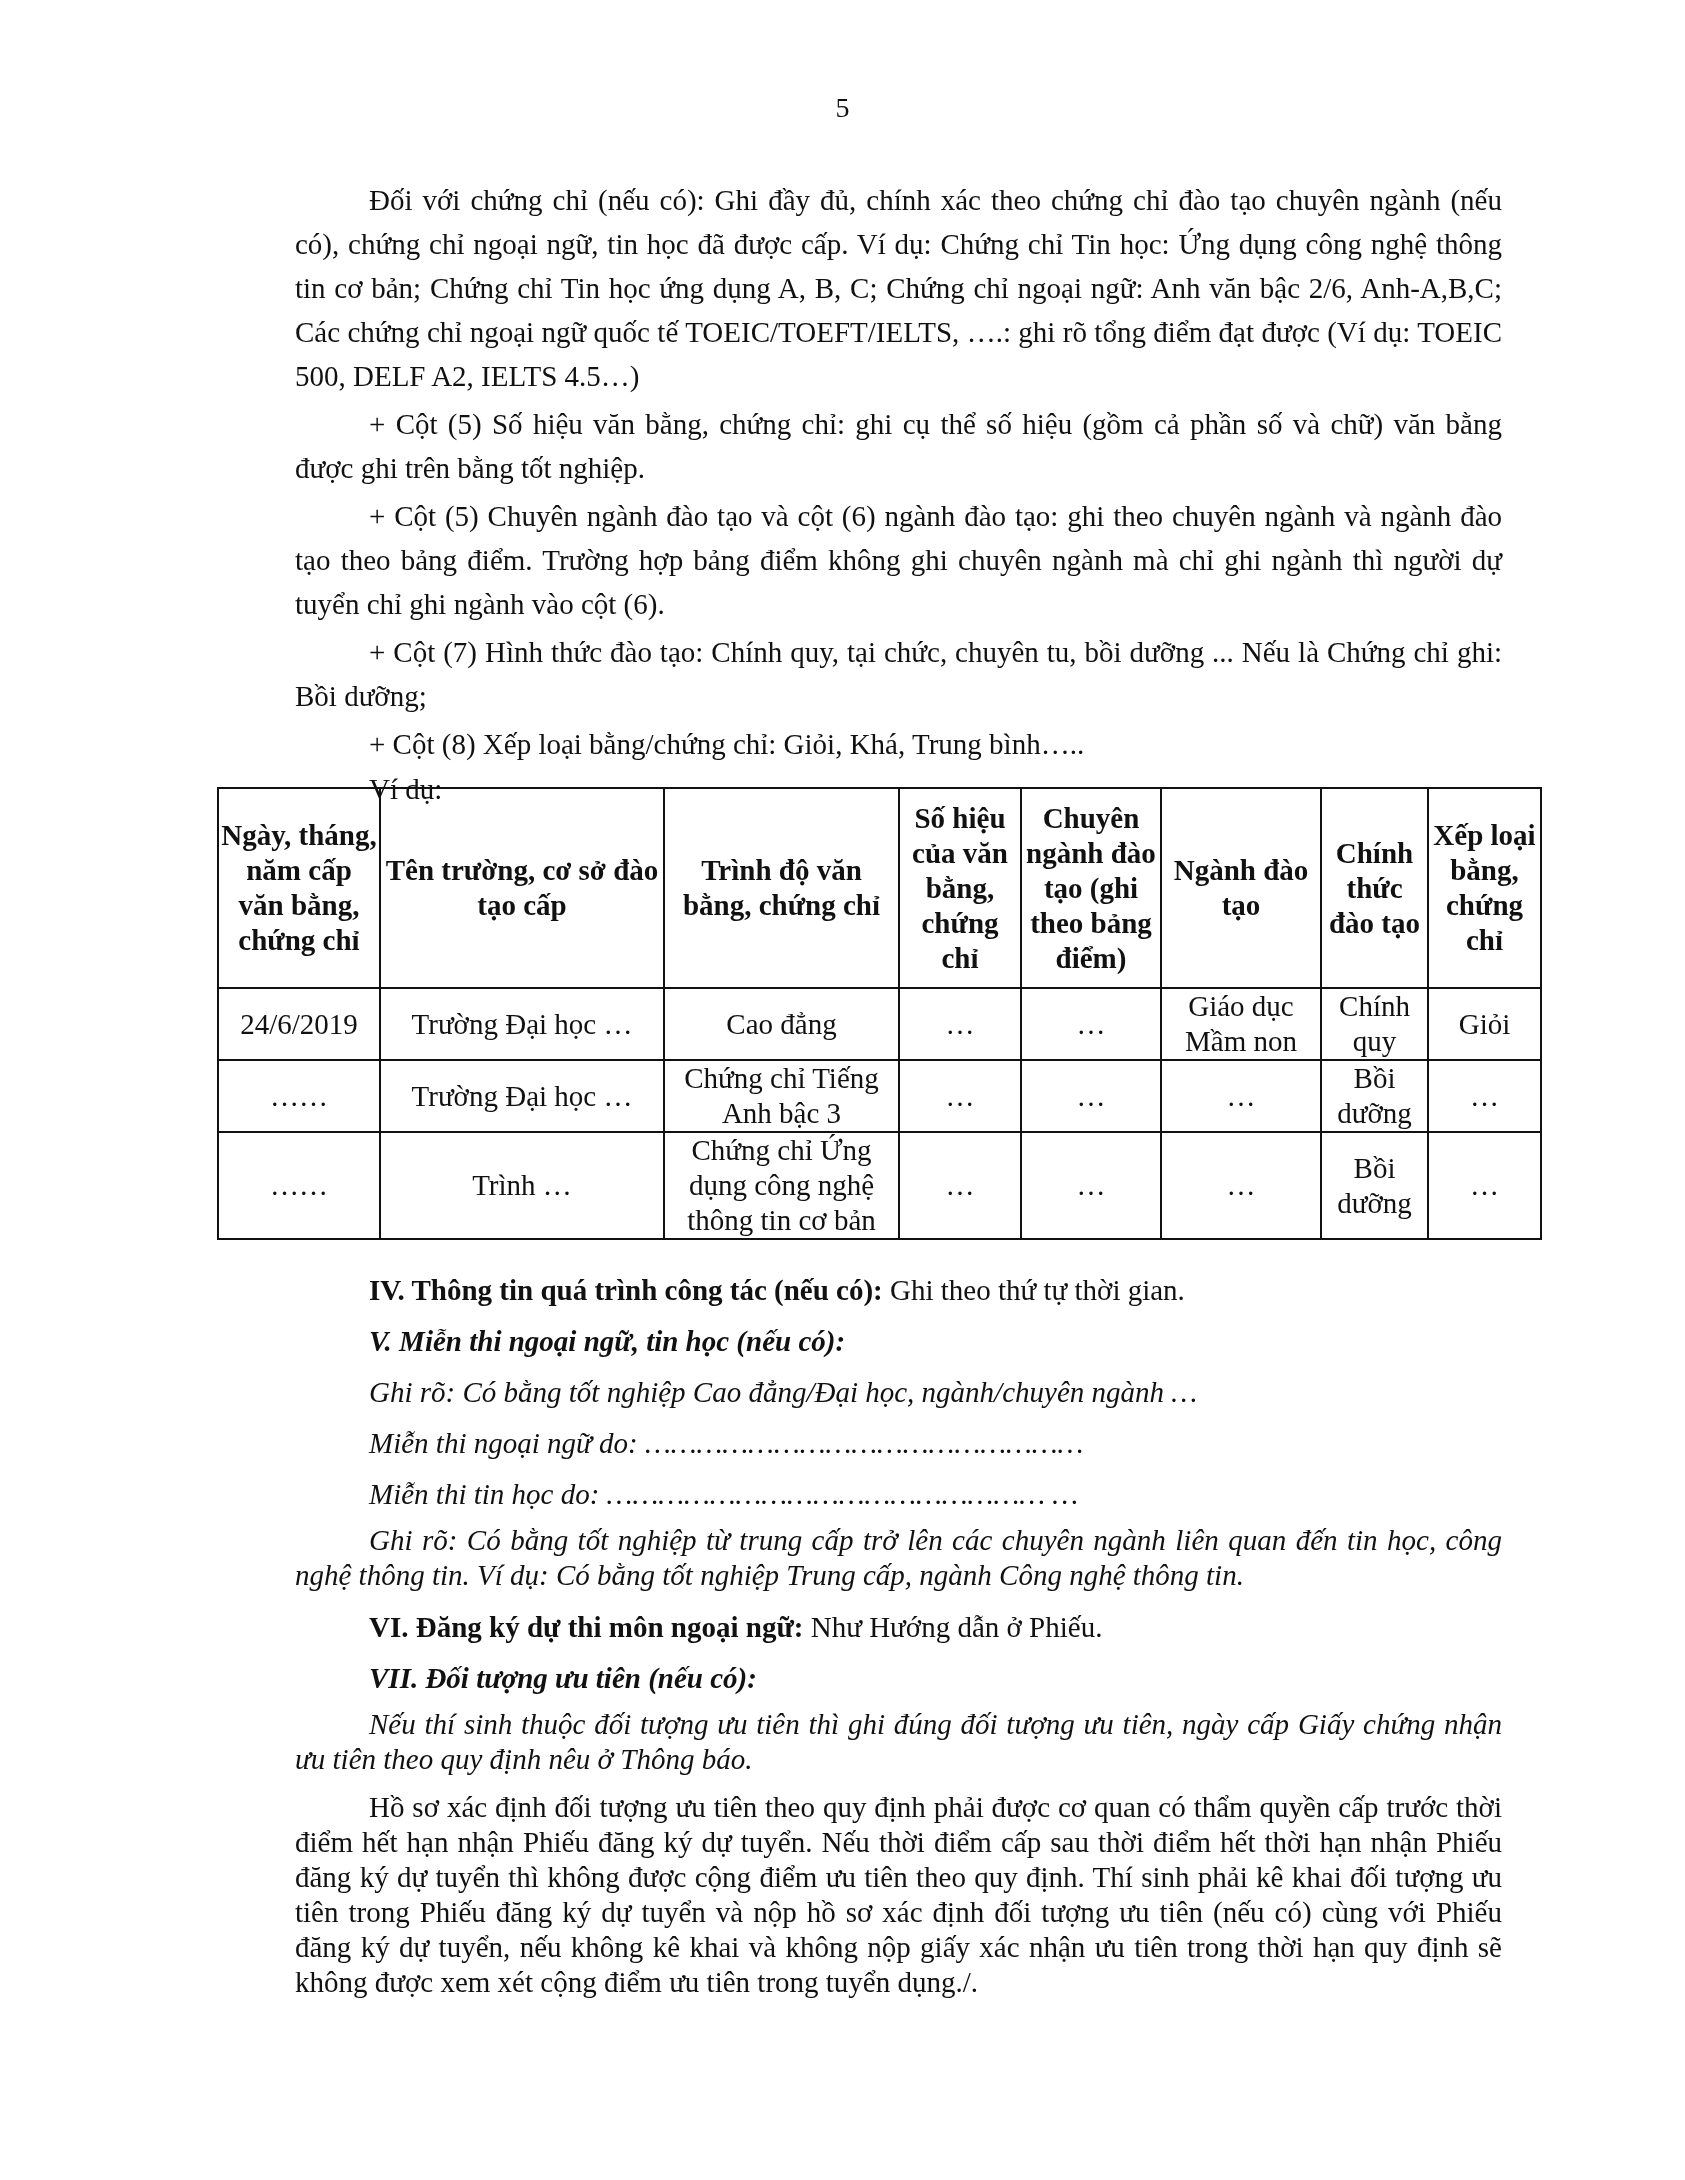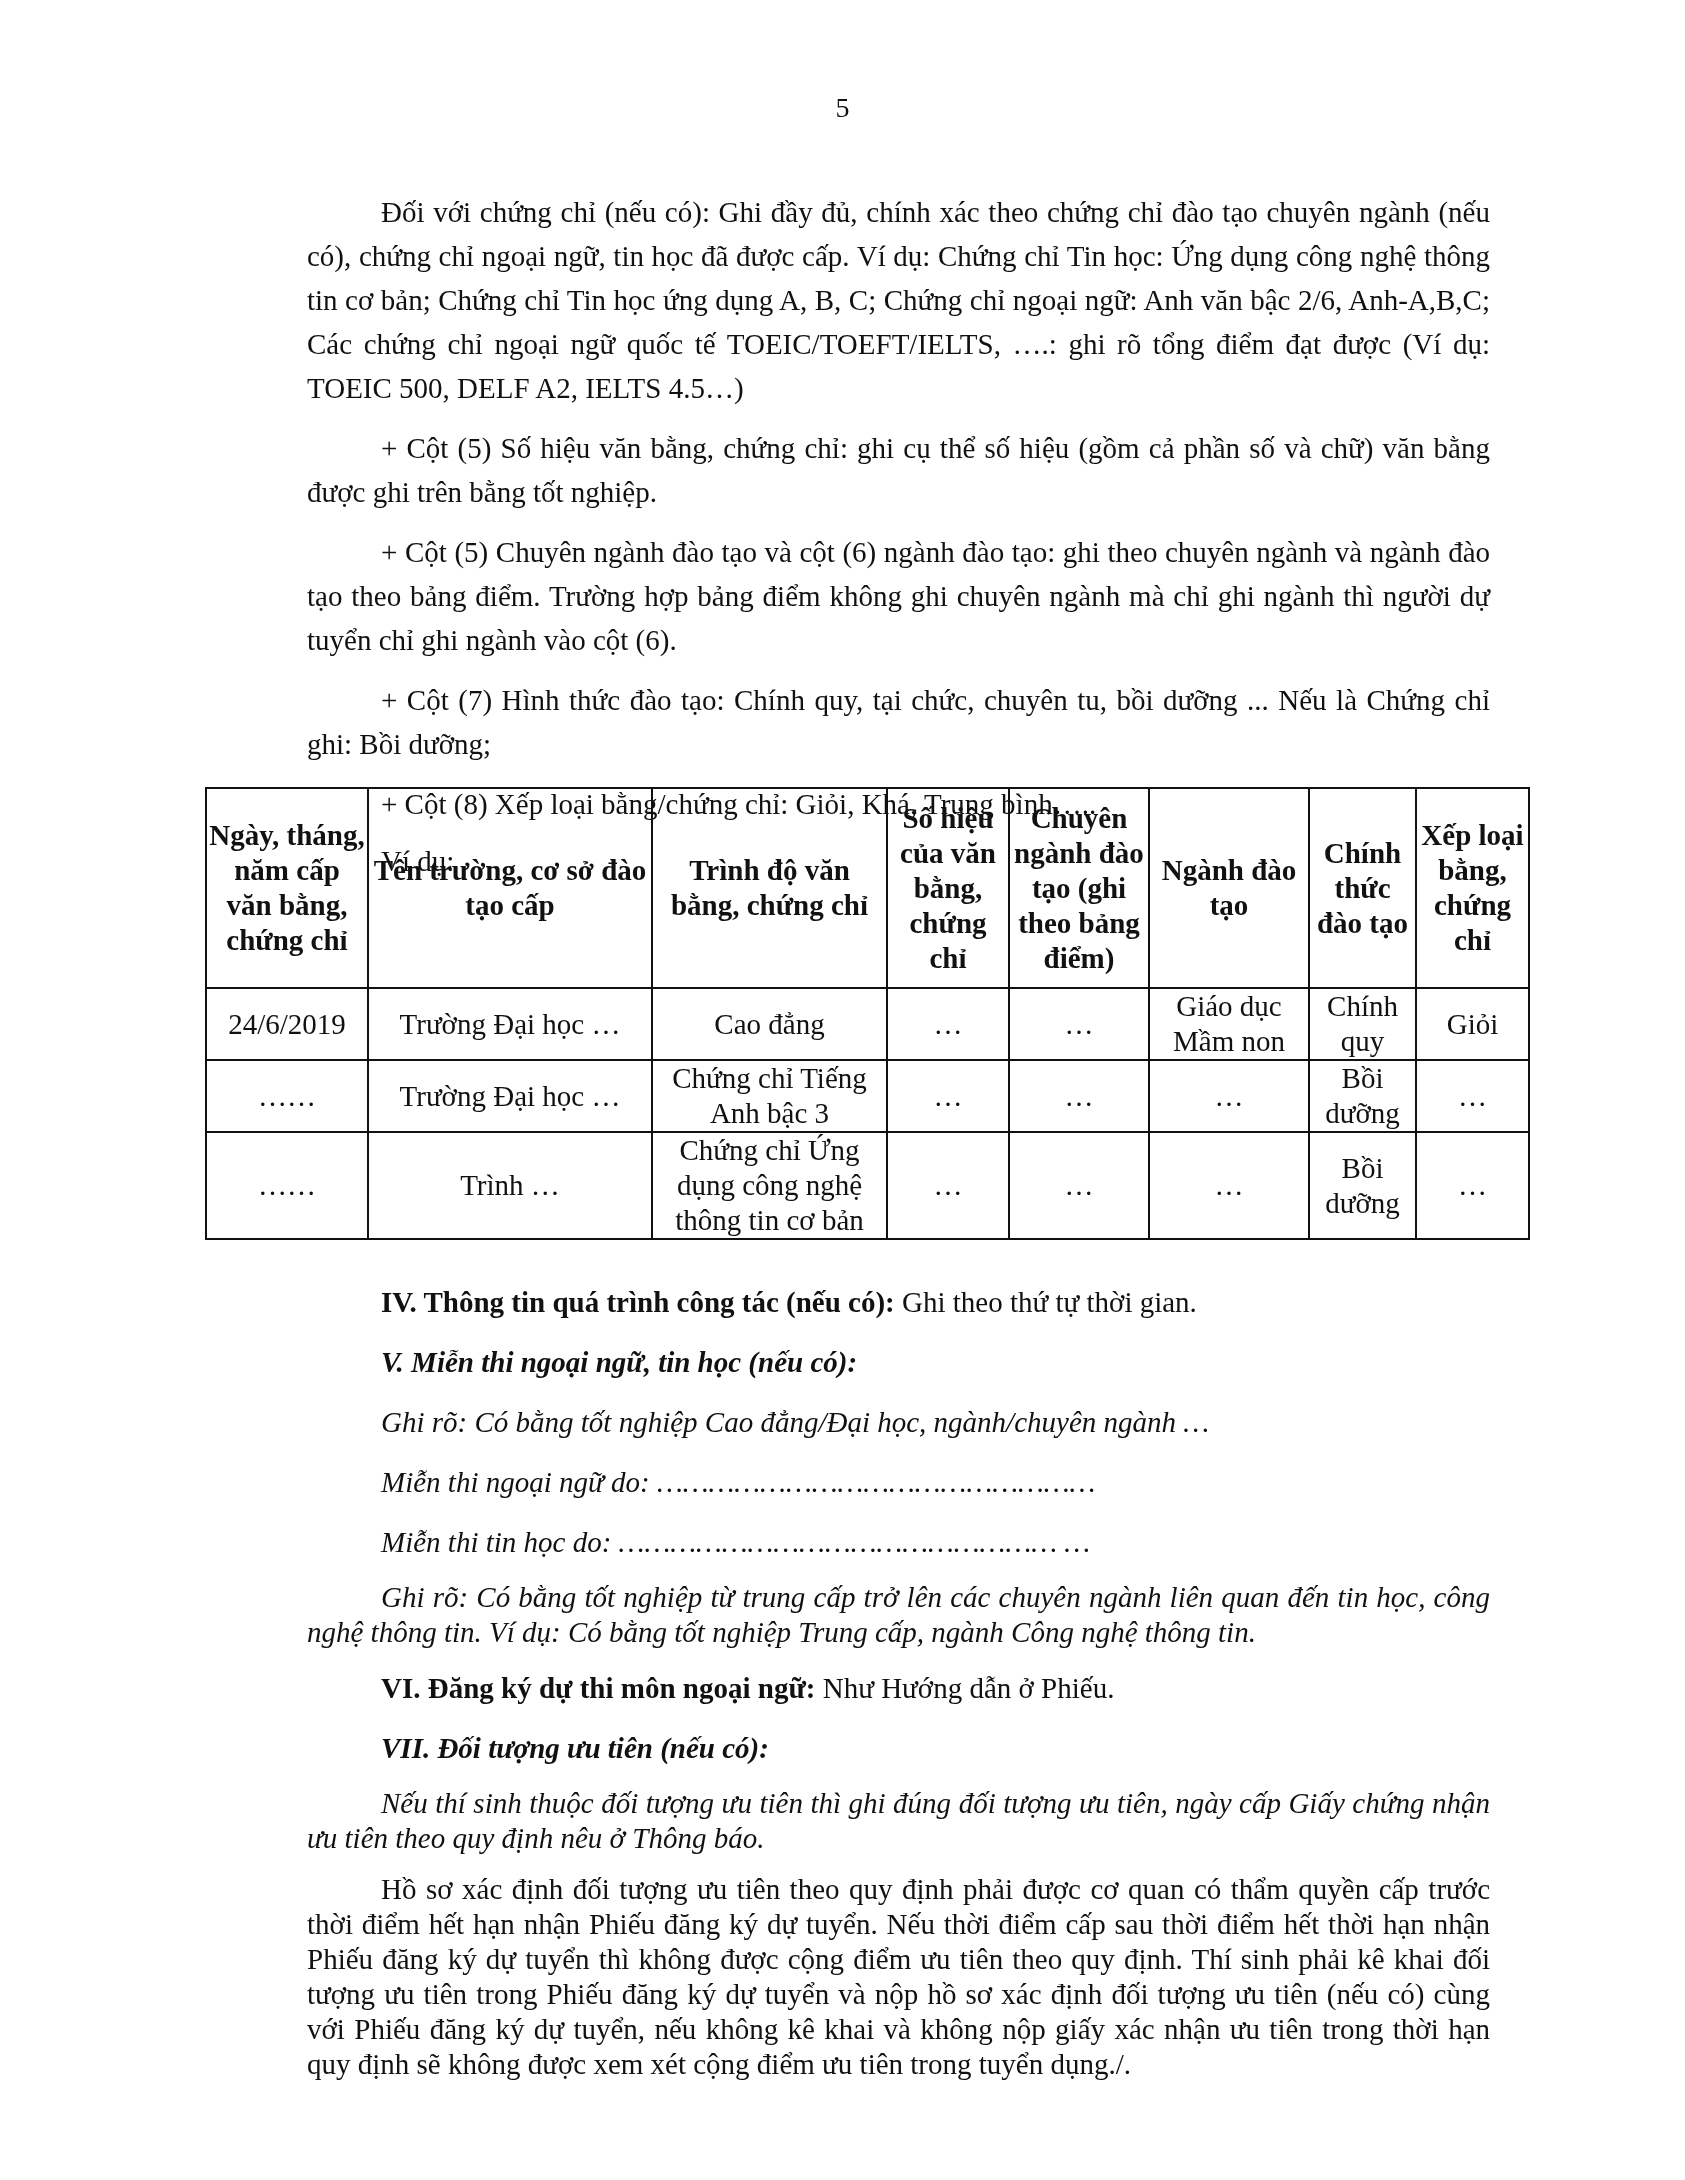--- a/index.html
+++ b/index.html
@@ -1,27 +1,27 @@
 <!DOCTYPE html>
 <html style="font-size:14px"><head>
 <meta charset="utf-8">
 <style>
   html, body { margin: 0; padding: 0; background: #ffffff; }
   body { width: 1685px; height: 2180px; position: relative; overflow: hidden;
          font-family: "Liberation Serif", "DejaVu Serif", serif; color: #111; }
   .page-number { position: absolute; top: 92px; left: 0; width: 100%; text-align: center;
                  font-size: 28px; }
   .content { position: absolute; left: 291px; width: 1215px; font-size: 29px; line-height: 44px; }
-  .p { margin: 16px; text-align: justify; text-indent: 74px; }
+  .p { margin: 4px; text-align: justify; text-indent: 74px; }
   .p.gap { margin-top: 7px; font-style: italic; }
   .p.gap-lg { margin-top: 12.3px; }
   .p.tight { line-height: 35px; }
   b { font-weight: bold; }
   #block1 { top: 174px; }
-  #table-wrap { position: absolute; left: 205px; top: 787px; width: 1324px; }
+  #table-wrap { position: absolute; left: 217px; top: 787px; width: 1324px; }
   table { border-collapse: collapse; width: 1324px; table-layout: fixed; }
   td, th { border: 2.6px solid #111; text-align: center; vertical-align: middle;
            font-size: 29px; line-height: 35px; padding: 0 1.8px; }
   th { font-weight: bold; height: 198px; }
   tr.r1 td { height: 70px; }
   tr.r2 td { height: 70px; }
   tr.r3 td { height: 104px; }
   #block2 { top: 1264px; }
 </style>
 </head>

